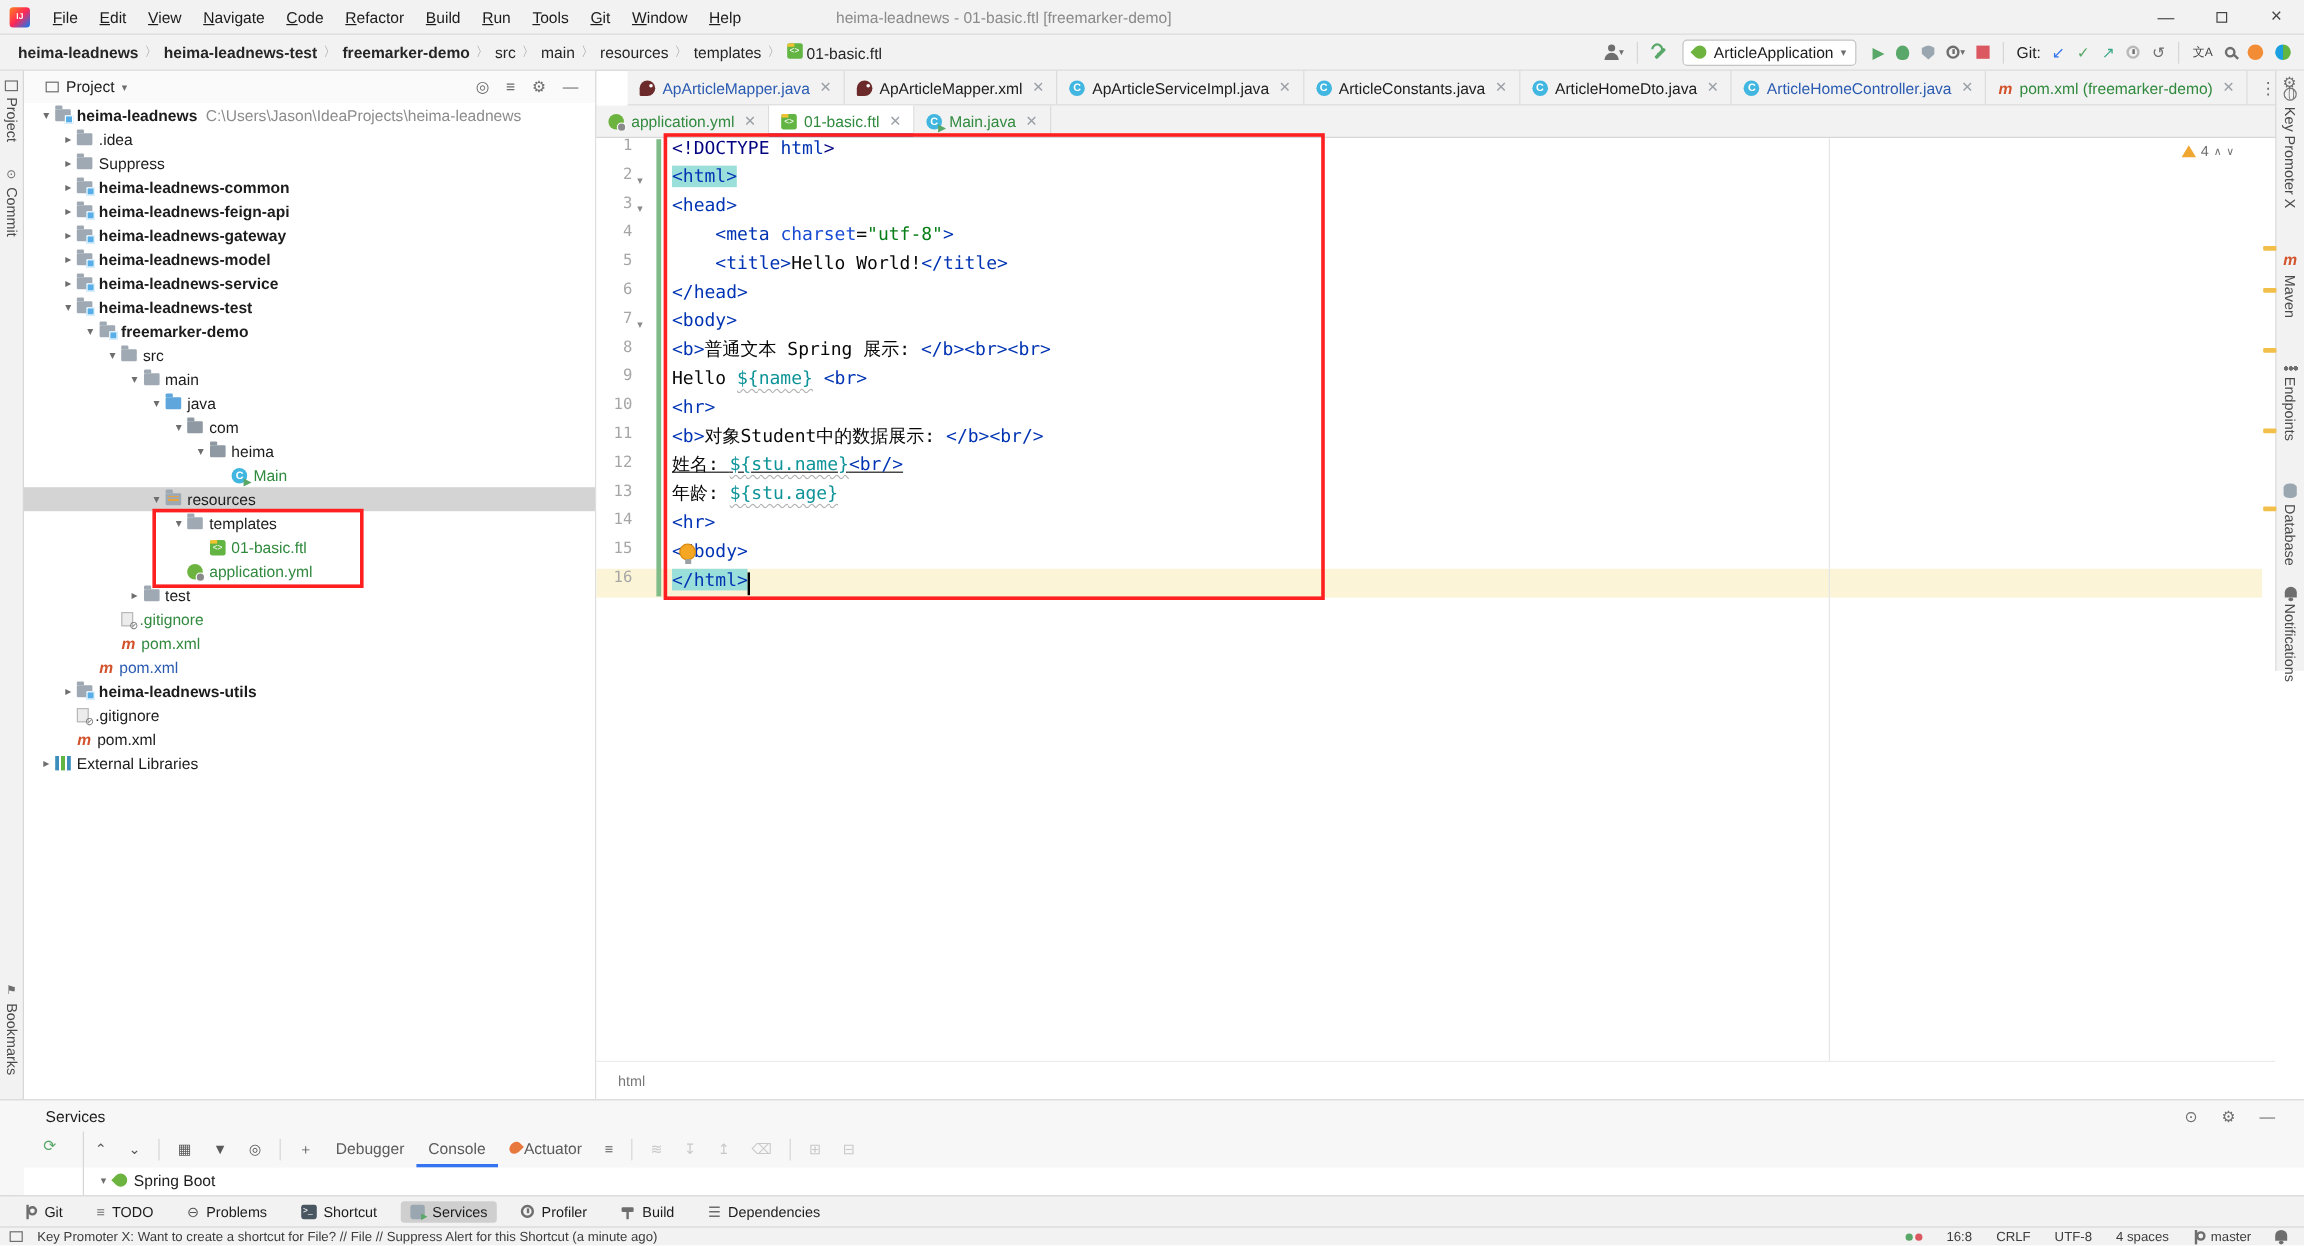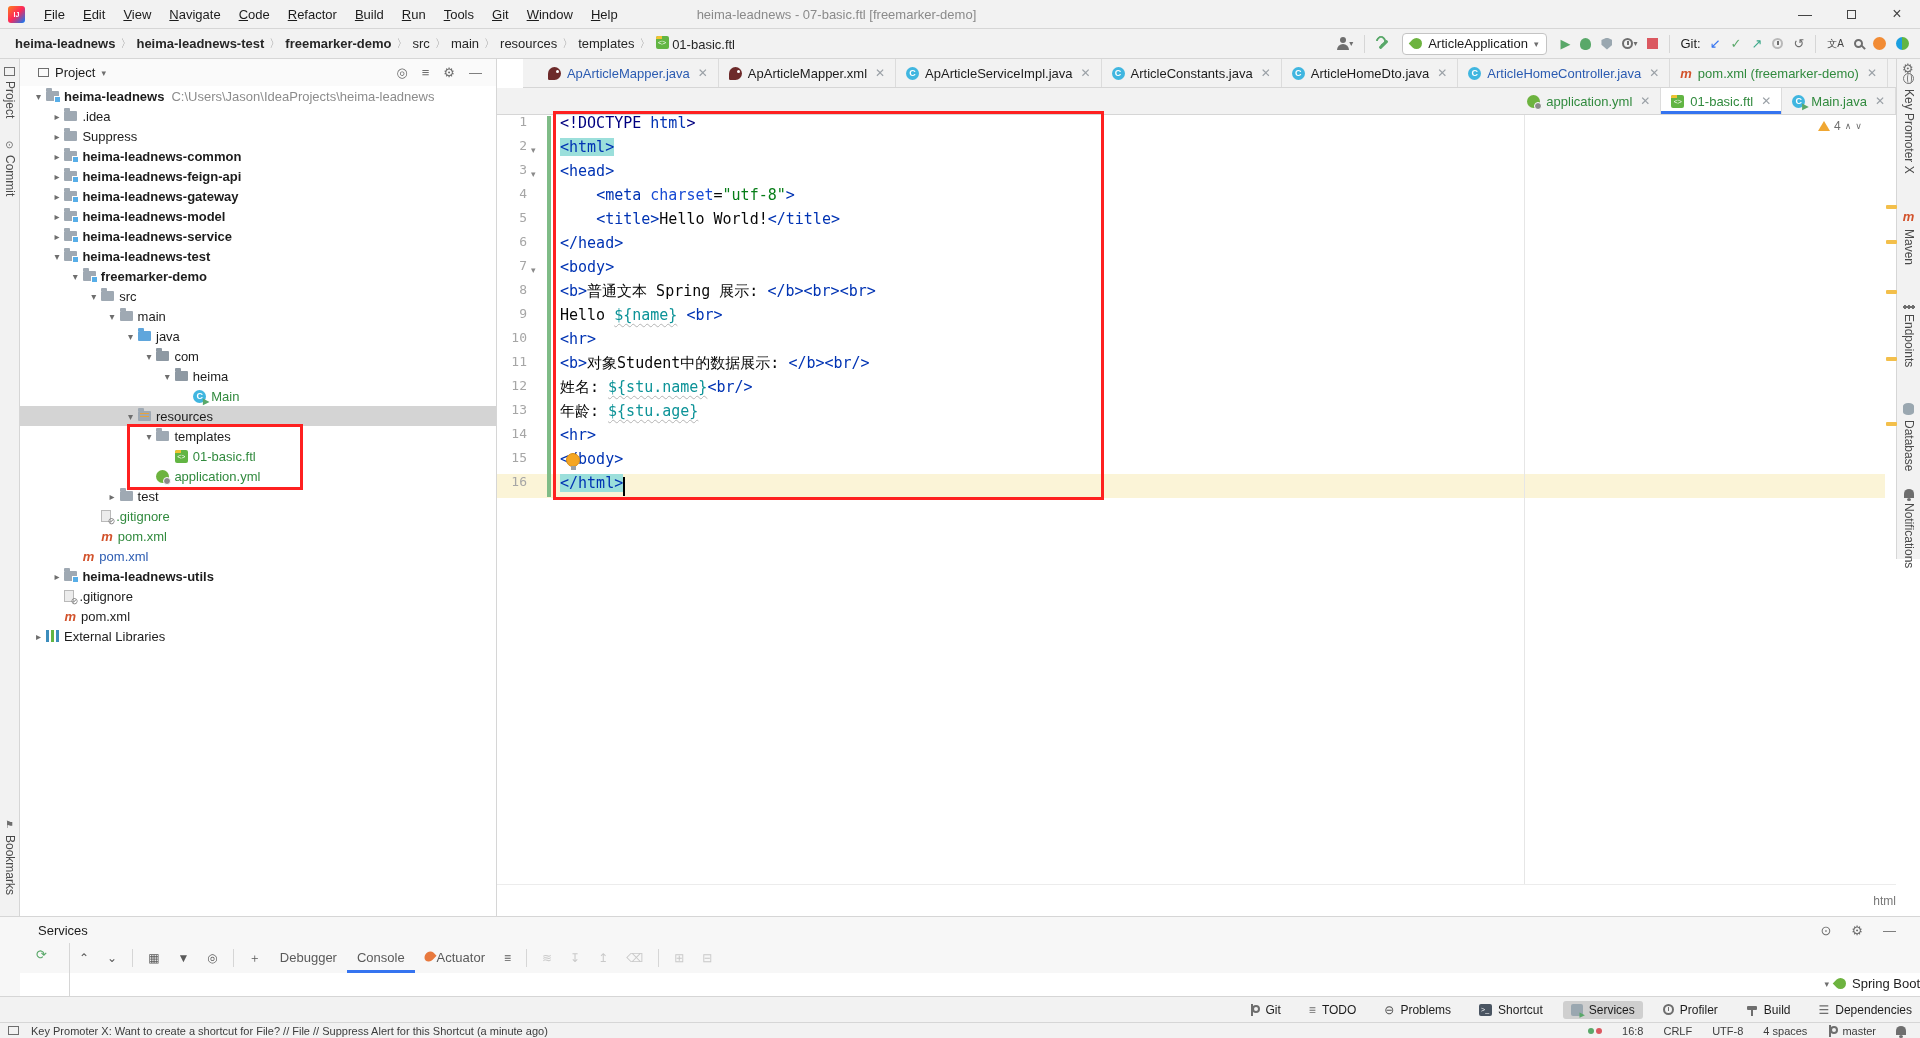--- a/index.html
+++ b/index.html
@@ -1,20 +1,20 @@
 <!DOCTYPE html>
 <html><head>
 <meta charset="utf-8">
 <style>
   * { box-sizing: border-box; }
   html,body { margin:0; padding:0; }
   body { width:1920px; height:1038px; position:relative; overflow:hidden;
          font-family:"Liberation Sans",sans-serif; font-size:13px; color:#1c1c1c; background:#fff; }
   .abs { position:absolute; }
-  .flex { display:flex; align-items:center;justify-content:flex-end; }
+  .flex { display:flex; align-items:center; }
   .vtext { writing-mode:vertical-rl; font-size:12px; color:#494949; }
 
   
   #titlebar { left:0; top:0; width:1920px; height:29px; background:#f2f2f2; border-bottom:1px solid #d6d6d6; }
   #logo { width:17px; height:17px; margin:0 10px 0 8px; border-radius:3px;
           background:linear-gradient(135deg,#fc801d 0%,#fe2857 50%,#007eff 100%);
           color:#fff; font-size:7px; font-weight:bold; text-align:center; line-height:17px; }
   .menu-item { padding:0 9px; height:29px; line-height:29px; }
   .menu-item u { text-decoration:underline; }
   #title-text { color:#8a8a8a; margin-left:70px; }
@@ -173,21 +173,21 @@
       <span class="menu-item"><u>N</u>avigate</span>
       <span class="menu-item"><u>C</u>ode</span>
       <span class="menu-item"><u>R</u>efactor</span>
       <span class="menu-item"><u>B</u>uild</span>
       <span class="menu-item"><u>R</u>un</span>
       <span class="menu-item"><u>T</u>ools</span>
       <span class="menu-item"><u>G</u>it</span>
       <span class="menu-item"><u>W</u>indow</span>
       <span class="menu-item"><u>H</u>elp</span>
     </div>
-  <div id="title-text">heima-leadnews - 07-basic.ftl [freemarker-demo]</div>
+  <div id="title-text">heima-leadnews - 01-basic.ftl [freemarker-demo]</div>
   <div class="flex" style="margin-left:auto;">
     <div class="wbtn">—</div>
     <div class="wbtn" id="win-max"><span></span></div>
     <div class="wbtn" style="font-size:16px;">×</div>
   </div>
 </div>
 
 <div id="toolbar" class="abs flex">
   <div id="breadcrumb-bar" class="flex" style="padding-left:12px;">
       <span class="crumb bold">heima-leadnews</span>
@@ -537,21 +537,21 @@
     <div class="codeline abs" style="top: 258px;"><span class="sg">&lt;body&gt;</span></div>
     <div class="lineno abs" style="top: 282px;">8</div>
     <div class="codeline abs" style="top: 282px;"><span class="sg">&lt;b&gt;</span><span class="st">普通文本 Spring 展示: </span><span class="sg">&lt;/b&gt;&lt;br&gt;&lt;br&gt;</span></div>
     <div class="lineno abs" style="top: 306px;">9</div>
     <div class="codeline abs" style="top: 306px;"><span class="st">Hello </span><span class="sf">${name}</span><span class="st"> </span><span class="sg">&lt;br&gt;</span></div>
     <div class="lineno abs" style="top: 330px;">10</div>
     <div class="codeline abs" style="top: 330px;"><span class="sg">&lt;hr&gt;</span></div>
     <div class="lineno abs" style="top: 354px;">11</div>
     <div class="codeline abs" style="top: 354px;"><span class="sg">&lt;b&gt;</span><span class="st">对象Student中的数据展示: </span><span class="sg">&lt;/b&gt;&lt;br/&gt;</span></div>
     <div class="lineno abs" style="top: 378px;">12</div>
-    <div class="codeline abs" style="top: 378px;"><span class="st">姓名: </span><span class="sf">${stu.name}</span><span class="sg">&lt;br/&gt;</span></div>
+    <div class="codeline abs" style="top: 378px; text-decoration: underline;"><span class="st">姓名: </span><span class="sf">${stu.name}</span><span class="sg">&lt;br/&gt;</span></div>
     <div class="lineno abs" style="top: 402px;">13</div>
     <div class="codeline abs" style="top: 402px;"><span class="st">年龄: </span><span class="sf">${stu.age}</span></div>
     <div class="lineno abs" style="top: 426px;">14</div>
     <div class="codeline abs" style="top: 426px;"><span class="sg">&lt;hr&gt;</span></div>
     <div class="lineno abs" style="top: 450px;">15</div>
     <div class="codeline abs" style="top: 450px;"><span class="sg">&lt;/body&gt;</span></div>
     <div class="lineno abs" style="top: 474px;">16</div>
     <div class="codeline abs" style="top: 474px;"><span class="sg hlteal">&lt;/html&gt;</span></div>
   </div>
 <div id="caret" class="abs"></div>

